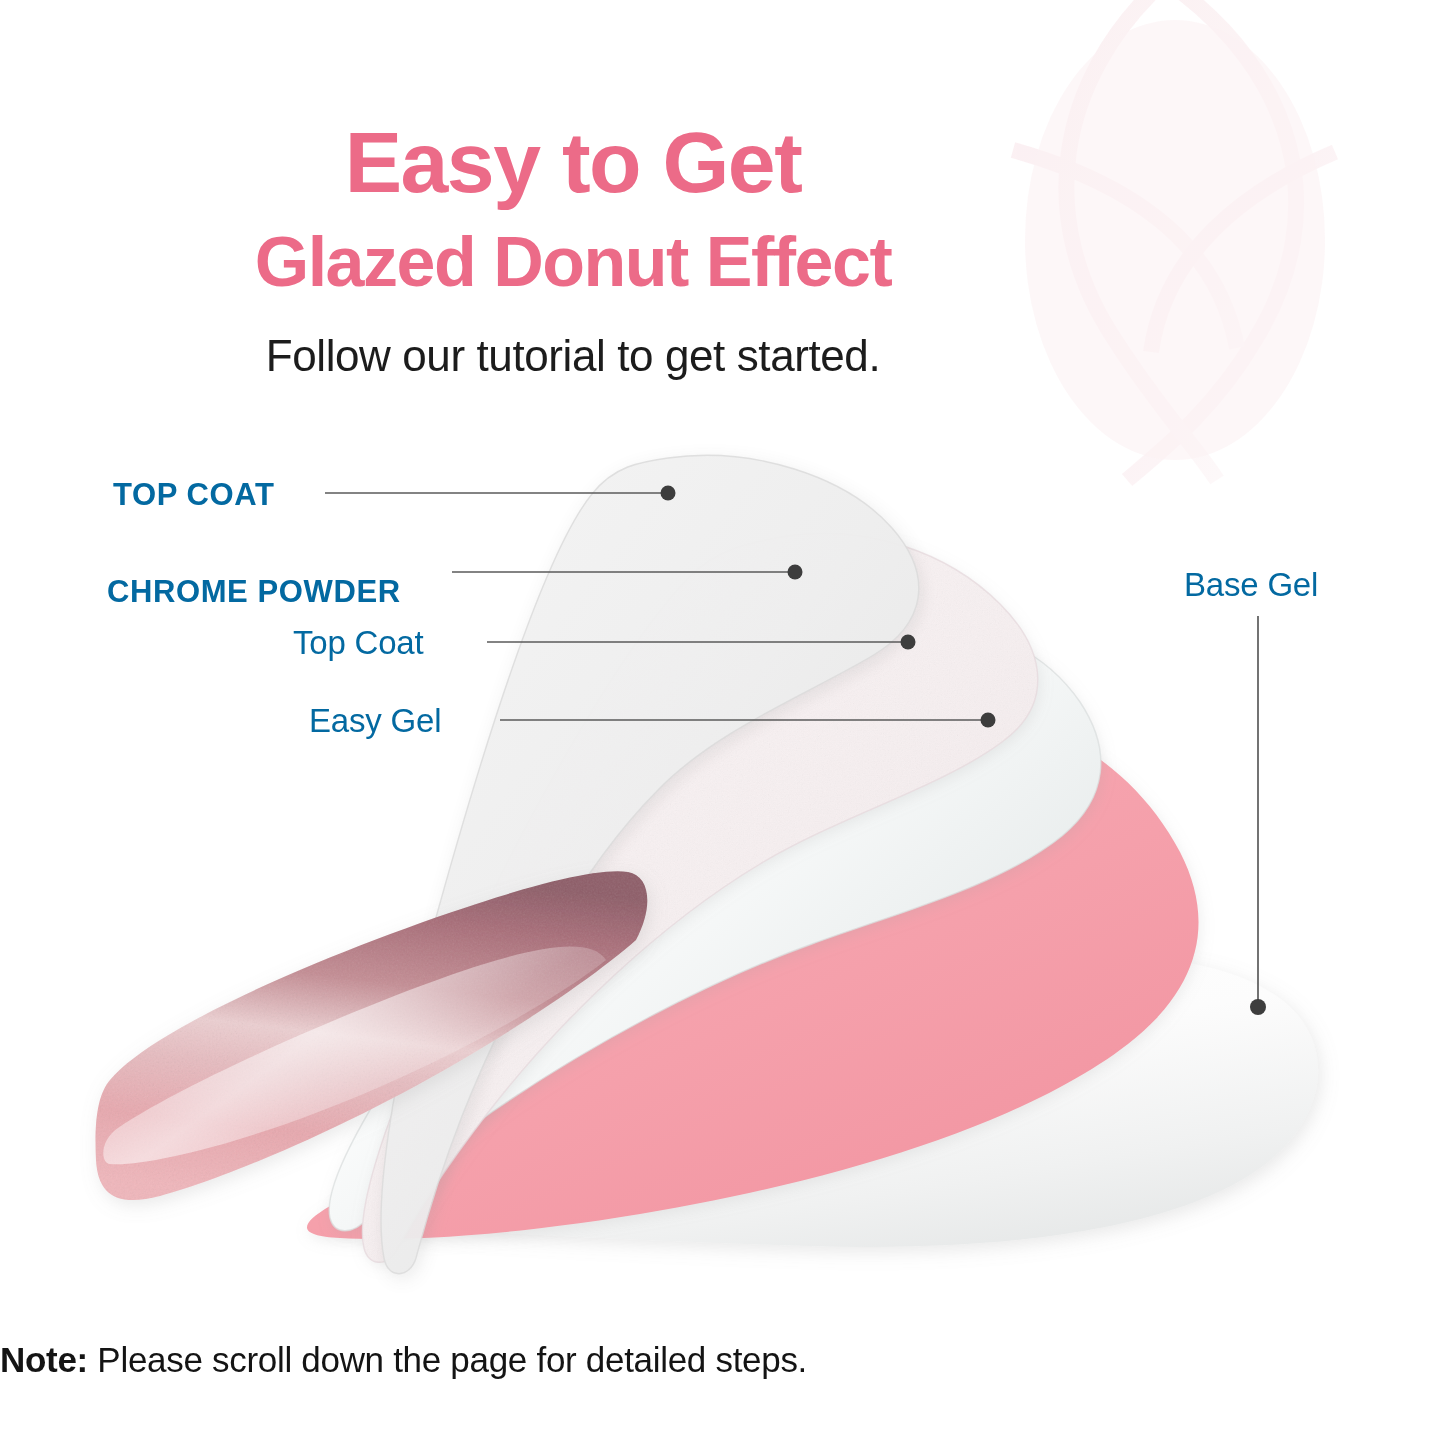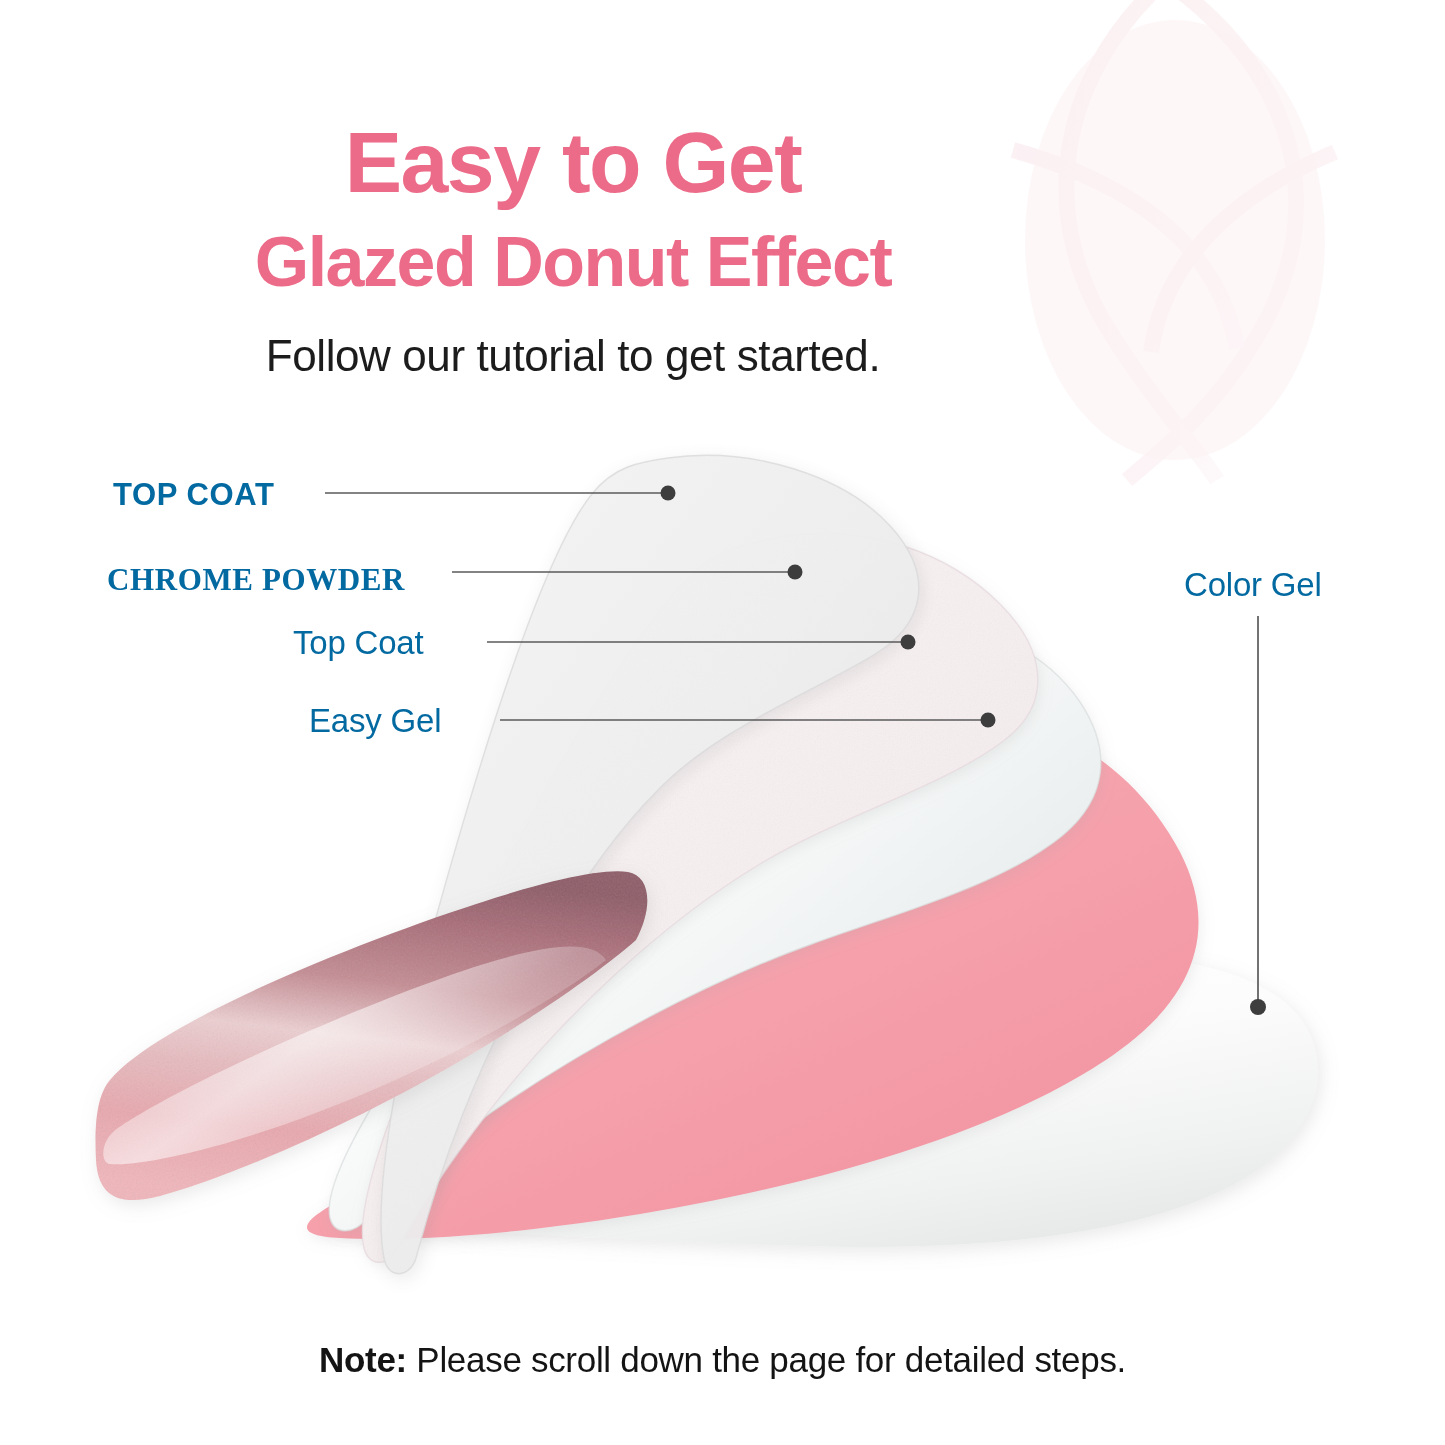--- a/index.html
+++ b/index.html
@@ -91,32 +91,32 @@
   .callout-label.regular {
     font-weight: 400;
     font-size: 33px;
     letter-spacing: -0.2px;
   }
   .callout-label.right {
     text-align: left;
   }
 
   #label-top-coat-caps   { left: 113px; top: 479px; }
-  #label-chrome-powder   { left: 107px; top: 564px; font-family: Liberation Serif, serif; }
+  #label-chrome-powder   { left: 107px; top: 576px; }
   #label-top-coat        { left: 293px; top: 626px; }
   #label-color-gel       { left: 309px; top: 704px; }
   #label-base-gel        { left: 1184px; top: 568px; }
 
   
   #note {
     position: absolute;
     left: 0;
     top: 1340px;
     width: 1445px;
-    text-align: center;
+    text-align: left;
     font-size: 35px;
     color: #141414;
     letter-spacing: -0.3px;
   }
   #note-label {
     font-weight: 700;
   }
   #note-body {
     font-weight: 400;
   }
@@ -371,19 +371,19 @@
   </svg>
 
   <div id="label-top-coat-caps" class="callout-label bold">TOP COAT</div>
 
   <div id="label-chrome-powder" class="callout-label bold">CHROME POWDER</div>
 
   <div id="label-top-coat" class="callout-label regular">Top Coat</div>
 
   <div id="label-color-gel" class="callout-label regular">Easy Gel</div>
 
-  <div id="label-base-gel" class="callout-label regular right">Color Gel</div>
+  <div id="label-base-gel" class="callout-label regular right">Base Gel</div>
 
   <div id="note">
     <span id="note-label">Note:</span><span id="note-body"> Please scroll down the page for detailed steps.</span>
   </div>
 
 </div>
 
 </body></html>

